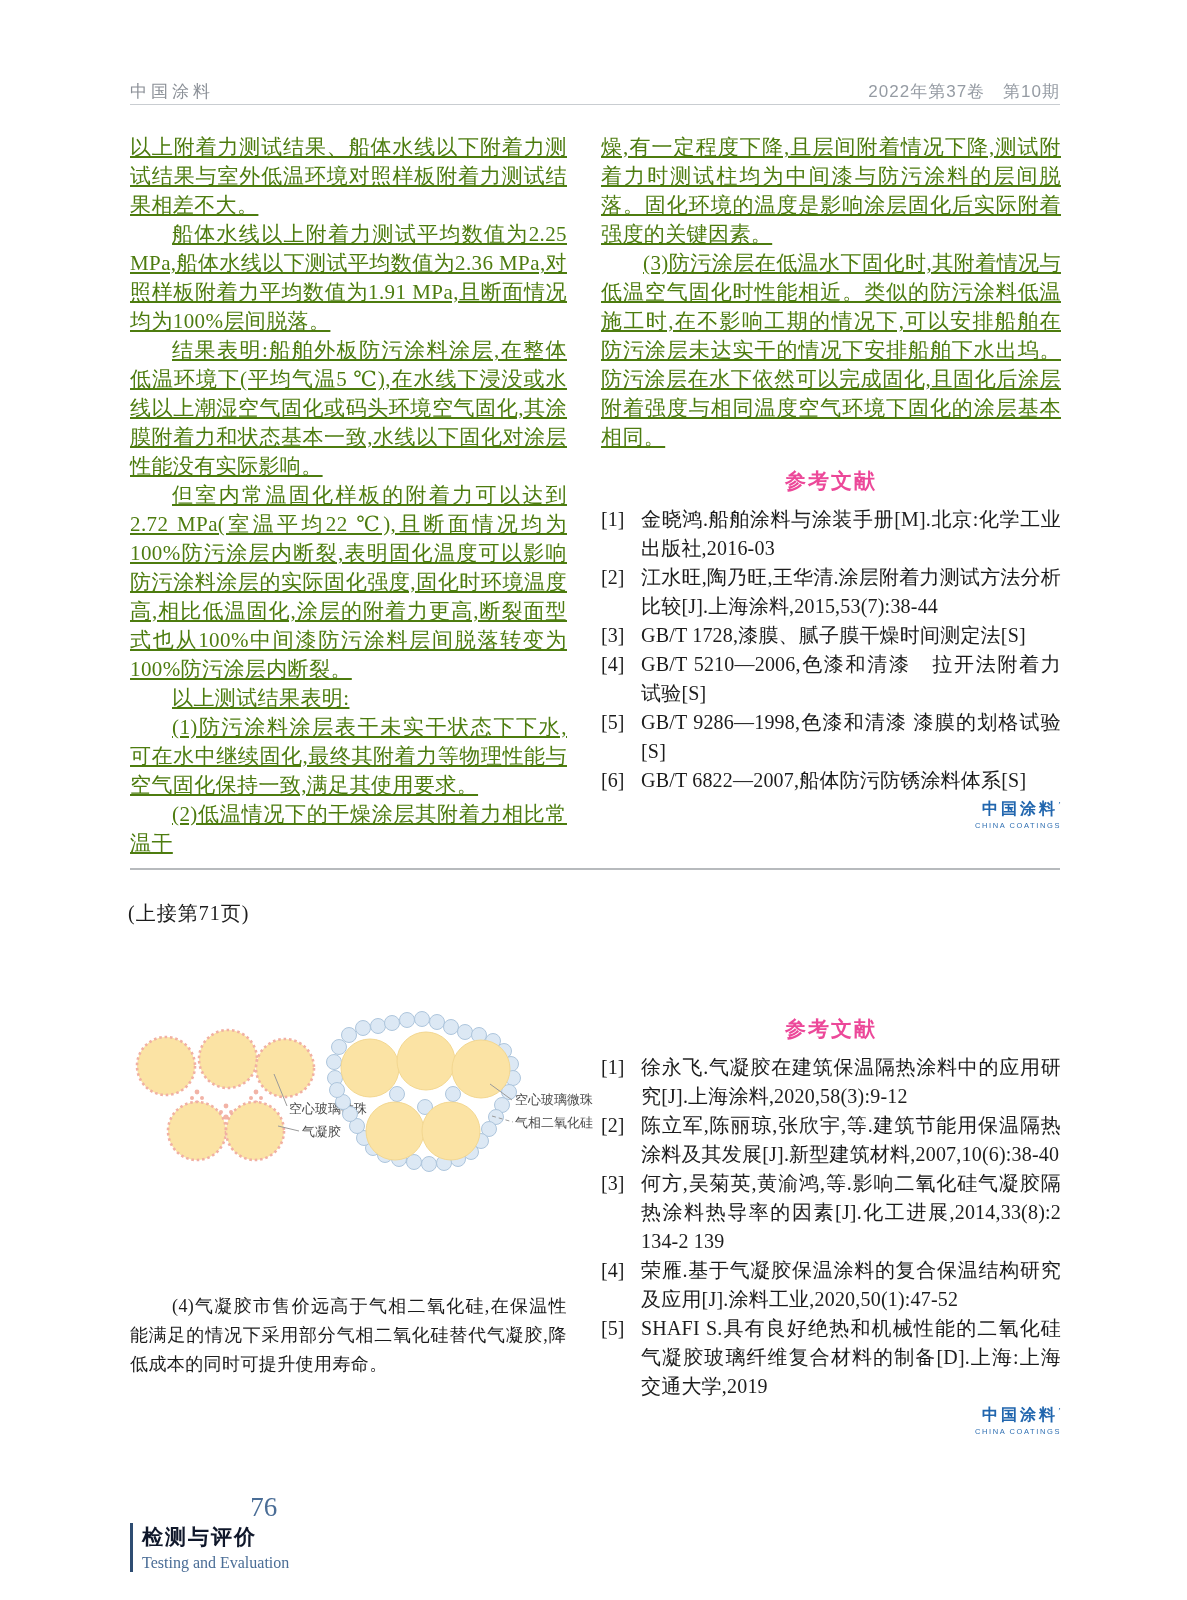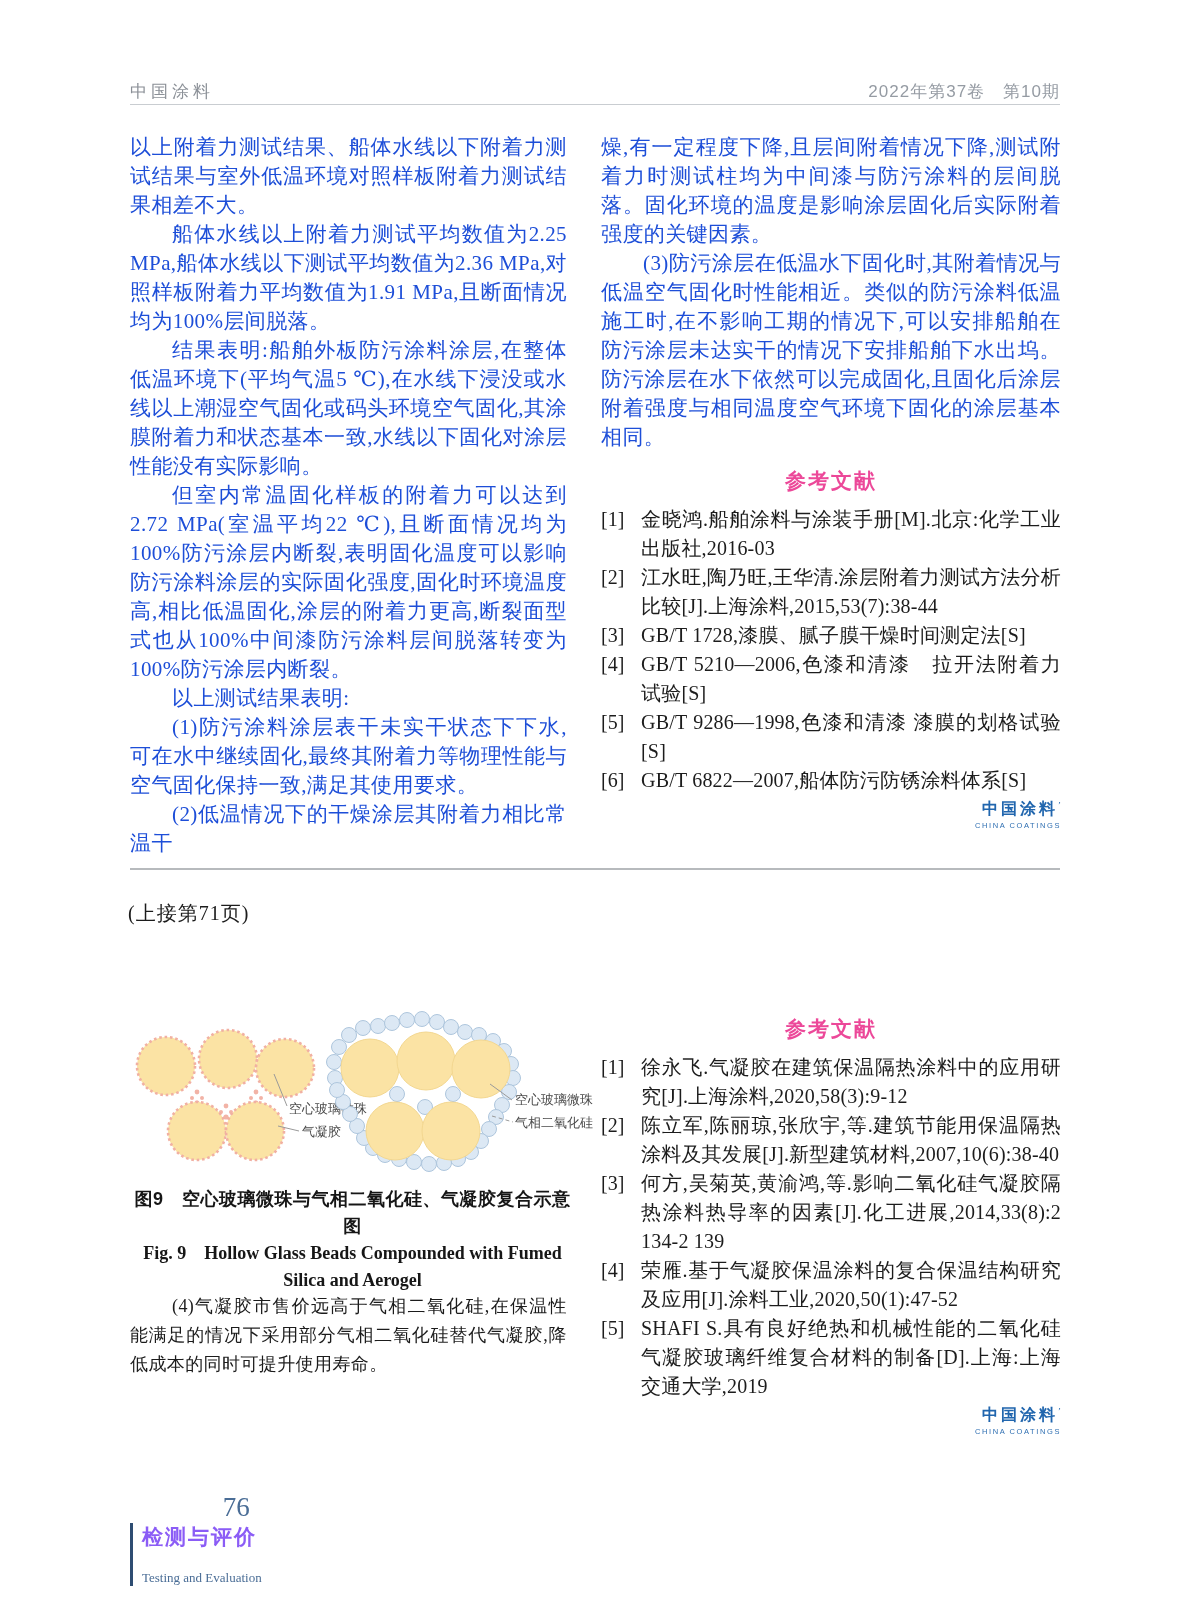--- a/index.html
+++ b/index.html
@@ -19,21 +19,21 @@
   .journal-name { letter-spacing:4px; }
   .issue-info { letter-spacing:1px; color:#959ba3; }
   .header-rule {
     position:absolute; left:130px; right:127px; top:104px;
     height:1px; background:#c9cdd1;
   }
   
   .col { position:absolute; width:437px; }
   .col p {
     font-size:21px; line-height:29px; text-align:justify;
-    letter-spacing:0.4px; color:#1d4ed8;
+    letter-spacing:0.4px; color:#4d7c0f;text-decoration:underline;
   }
   .col p.ind { text-indent:42px; }
   .col-top-left  { left:130px; top:133px; }
   .col-top-right { left:601px; top:133px; width:460px; }
   .col-bot-right { left:601px; top:1015px; width:460px; }
 
   
   .refs-title {
     font-size:21px; font-weight:bold; text-align:center;
     letter-spacing:2px; margin:15px 0 10px 0; color:#ec4899;
@@ -76,24 +76,24 @@
   .fig-label { font-size:13px; fill:#4a4a4a; font-family:"Liberation Serif","DejaVu Serif",serif; }
 
   
   .page-footer { position:absolute; left:130px; top:1492px; display:flex; align-items:center;flex-direction:column; }
   .page-num {
     font-size:27px; color:#4a6d96; margin-right:12px; align-self:flex-end;
     font-family:"Liberation Serif","DejaVu Serif",serif;
   }
   .footer-col { border-left:3px solid #2e4d72; padding-left:9px; }
   .footer-cn {
-    display:block; font-size:21px; font-weight:bold; color:#8b5cf6; letter-spacing:2px;
-    font-family:"Liberation Sans","DejaVu Sans",sans-serif;
-  }
-  .footer-en { display:block; font-size:13px; color:#4a6d96; margin-top:19px; }
+    display:block; font-size:21px; font-weight:bold; color:#0f172a; letter-spacing:2px;
+    font-family:"Liberation Sans","DejaVu Sans",sans-serif;
+  }
+  .footer-en { display:block; font-size:16px; color:#4a6d96; margin-top:3px; }
 </style>
 </head>
 <body>
 
 <div class="page">
 
   <div class="page-header">
     <span class="journal-name">中国涂料</span>
     <span class="issue-info">2022年第37卷　第10期</span>
   </div>
@@ -232,25 +232,20 @@
           <circle cx="323" cy="125" r="29"></circle>
         </g>
         <line x1="362" y1="78" x2="384" y2="94" stroke="#9a9a9a" stroke-width="1"></line>
         <text x="387" y="98" class="fig-label">空心玻璃微珠</text>
         <line x1="364" y1="110" x2="385" y2="116" stroke="#9a9a9a" stroke-width="1" stroke-dasharray="4 3"></line>
         <text x="387" y="121" class="fig-label">气相二氧化硅</text>
       </g>
     </svg>
   </div>
 
-  <div class="fig-caption">
-    <div class="cap-cn">图9　空心玻璃微珠与气相二氧化硅、气凝胶复合示意图</div>
-    <div class="cap-en">Fig. 9　Hollow Glass Beads Compounded with Fumed</div>
-    <div class="cap-en">Silica and Aerogel</div>
-  </div>
 
   <div class="col-bot-left-p">
     <p class="ind">(4)气凝胶市售价远高于气相二氧化硅,在保温性能满足的情况下采用部分气相二氧化硅替代气凝胶,降低成本的同时可提升使用寿命。</p>
   </div>
 
   <div class="col col-bot-right">
     <h3 class="refs-title" style="margin-top:0;">参考文献</h3>
     <ul class="refs">
       <li>
         <span class="ref-num">[1]</span>

